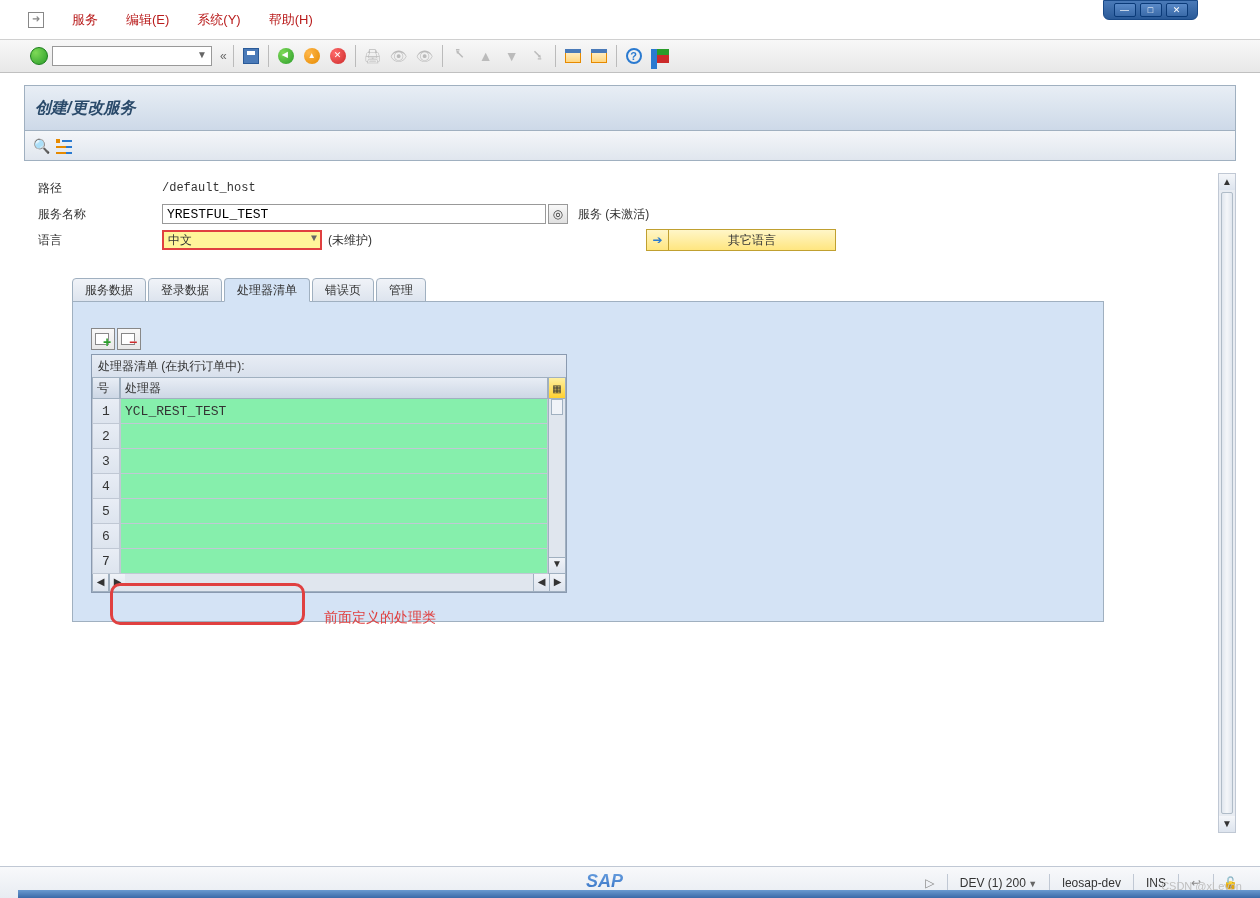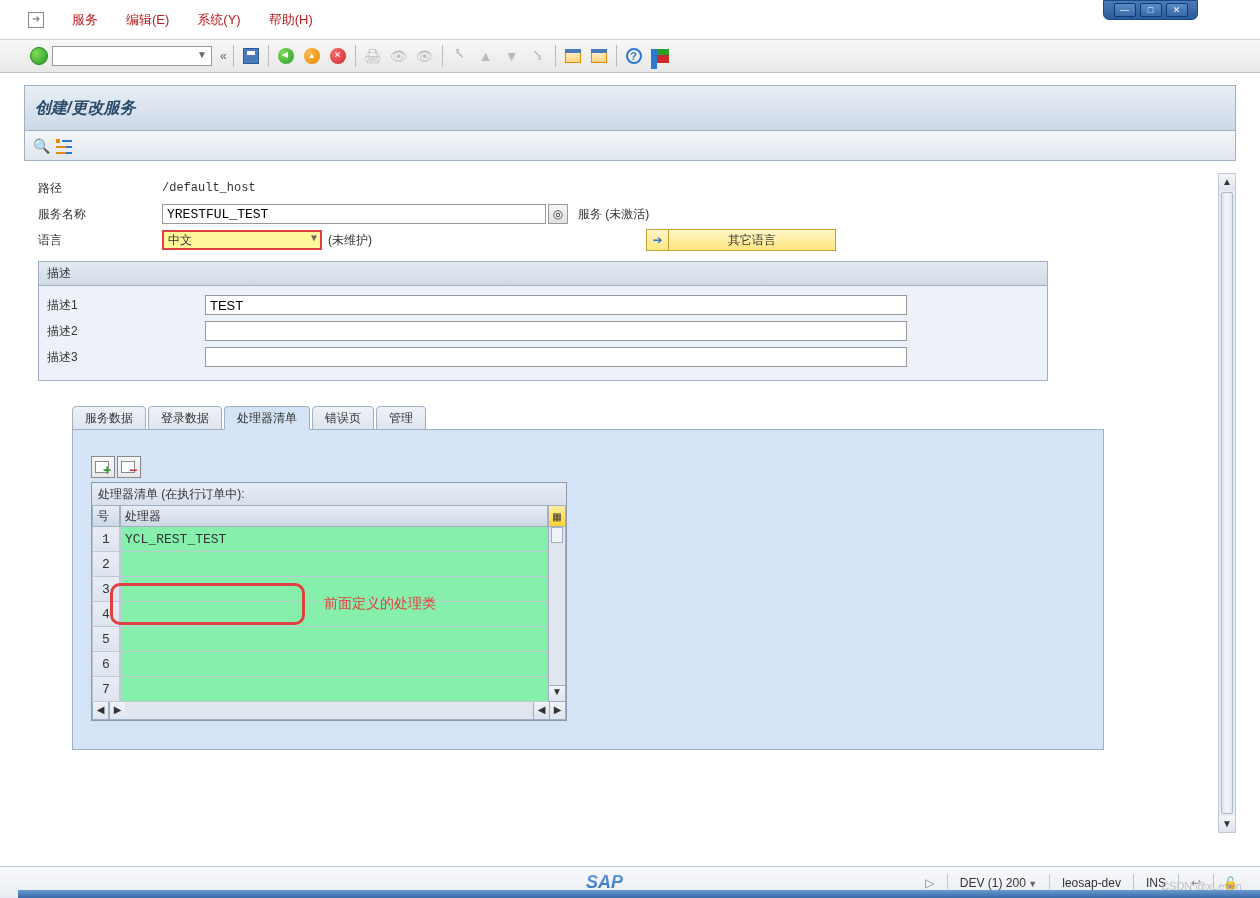--- a/index.html
+++ b/index.html
@@ -98,21 +98,21 @@
 .grid-scroll-h .arr2{ width:16px; height:100%; background:linear-gradient(#f0f3f8,#dde4ee); text-align:center; font-size:10px; line-height:16px; border-left:1px solid #a0b0c0;}
 
 .highlight-box { position:absolute; border:3px solid #e04040; border-radius:10px; pointer-events:none;}
 .annotation { position:absolute; color:#e04040; font-size:14px; }
 
 .main-scroll-v { position:absolute; right:24px; top:100px; bottom:0; width:18px; background:#e8ecf2; border:1px solid #c0c8d4;}
 .main-scroll-v .up,.main-scroll-v .dn{ height:16px; background:linear-gradient(#f4f6f9,#dde4ee); text-align:center; font-size:10px; line-height:16px;}
 .main-scroll-v .dn{ position:absolute; bottom:0; left:0; right:0;}
 .main-scroll-v .thumb{ position:absolute; top:18px; left:2px; right:2px; bottom:18px; background:linear-gradient(90deg,#e0e6ee,#f4f6f9,#e0e6ee); border:1px solid #b0bcc8; border-radius:2px;}
 
-.statusbar { position:absolute; bottom:0; left:0; right:0; height:32px; border-top:1px solid #c0c8d4; background:linear-gradient(#f8f9fb,#e8ecf2); display:flex; align-items:center; padding:12px 20px;}
+.statusbar { position:absolute; bottom:0; left:0; right:0; height:32px; border-top:1px solid #c0c8d4; background:linear-gradient(#f8f9fb,#e8ecf2); display:flex; padding:4px 20px;}
 .sap-logo { margin-left:560px; font-weight:bold; font-style:italic; font-size:18px; background:linear-gradient(#6aa0e0,#2a6ac0); -webkit-background-clip:text; color:transparent; padding:0 6px;}
 .status-right { margin-left:auto; display:flex; align-items:center; gap:8px;}
 .status-sep { width:1px; height:18px; background:#c0c8d4;}
 .status-item { color:#333; padding:0 4px;}
 .status-dd::after{content:' ▼'; font-size:9px; color:#666;}
 .watermark { position:absolute; right:18px; bottom:6px; color:#c0c0c0; font-size:11px;}
 .sb-icon { width:18px; height:16px; display:flex; align-items:center; justify-content:center; color:#888; cursor:pointer;}
 .bottom-bar { position:absolute; bottom:0; left:18px; right:0; height:8px; background:linear-gradient(#6a9ad0,#3a6aa8);}
 </style>
 </head>
@@ -196,37 +196,20 @@
     <div class="form-row">
       <span class="form-label">语言</span>
       <div class="lang-combo"><span>中文</span></div>
       <span class="lang-note">(未维护)</span>
       <div class="other-lang-btn">
         <span class="arrow">➔</span>
         <span class="lbl">其它语言</span>
       </div>
     </div>
 
-    <div class="group-box">
-      <div class="group-title">描述</div>
-      <div class="group-body">
-        <div class="desc-row">
-          <span class="desc-label">描述1</span>
-          <input class="desc-input" value="TEST" style="">
-        </div>
-        <div class="desc-row">
-          <span class="desc-label">描述2</span>
-          <input class="desc-input" value="" style="">
-        </div>
-        <div class="desc-row">
-          <span class="desc-label">描述3</span>
-          <input class="desc-input" value="" style="">
-        </div>
-      </div>
-    </div>
 
     <div class="tabstrip">
       <div class="tab-row" id="tab-row">
           <div class="tab">服务数据</div>
           <div class="tab">登录数据</div>
           <div class="tab active">处理器清单</div>
           <div class="tab">错误页</div>
           <div class="tab">管理</div>
         </div>
       <div class="tab-content">
@@ -271,21 +254,21 @@
             <div class="track"></div>
             <div class="arr r">◀</div>
               <div class="arr2">▶</div>
           </div>
         </div>
       </div>
     </div>
   </div>
 
   <div class="highlight-box" style="top:510px; left:110px; width:195px; height:42px;"></div>
-  <div class="annotation" style="top:522px; left:324px;">前面定义的处理类</div>
+  <div class="annotation" style="top:536px; left:324px;">前面定义的处理类</div>
 
   <div class="main-scroll-v">
     <div class="up">▲</div>
       <div class="thumb"></div>
       <div class="dn">▼</div>
   </div>
 </div>
 
 <div class="statusbar">
   <span class="sap-logo">SAP</span>

